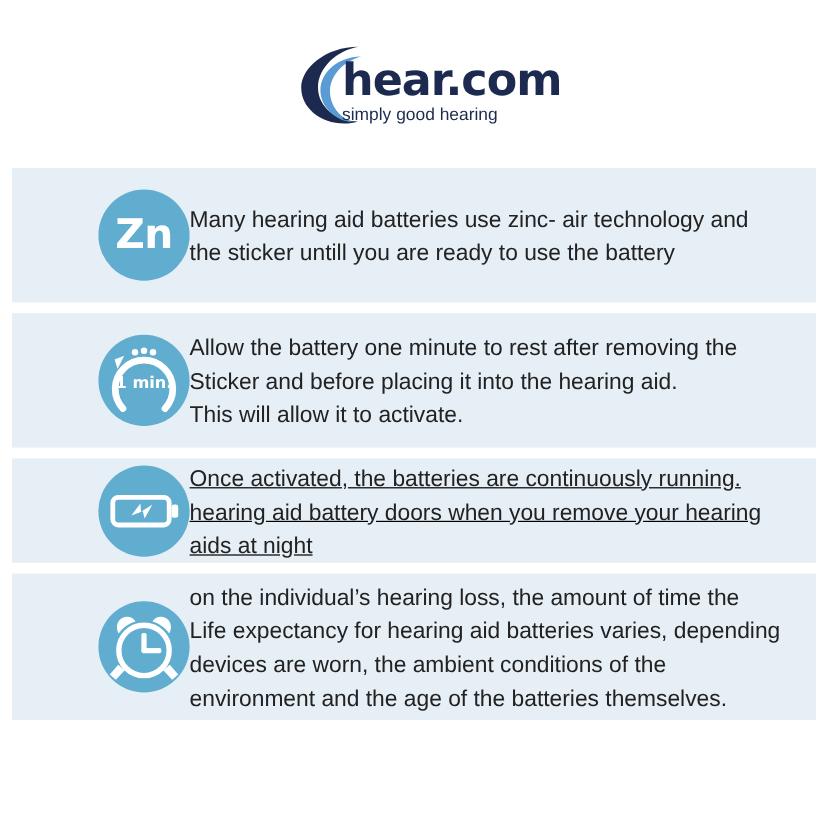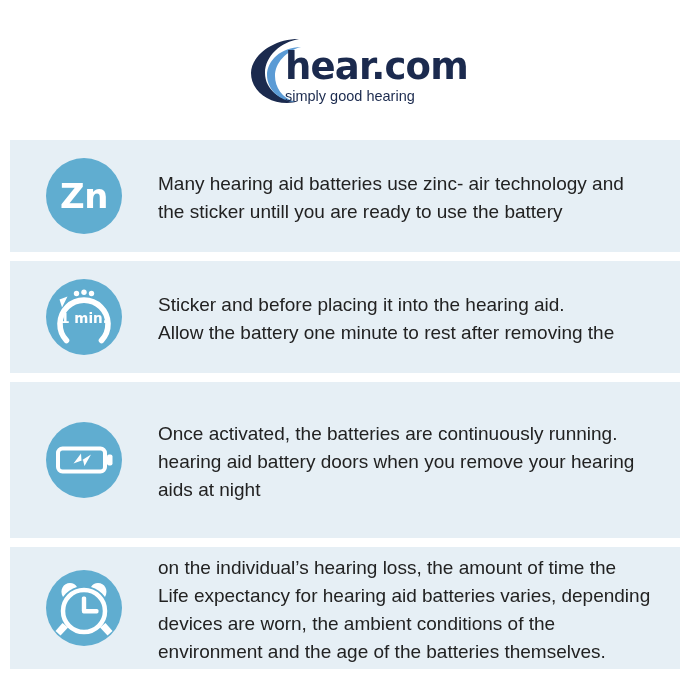--- a/index.html
+++ b/index.html
@@ -80,29 +80,29 @@
     position: relative;
     margin: 0 10px 9px 10px;
     width: 670px;
     background: #e6eff5;
     box-sizing: border-box;
     display: flex;
     align-items: flex-start;
   }
   .panel-1 { height: 112px; }
   .panel-2 { height: 112px; }
-  .panel-3 { height: 156px; }
+  .panel-3 { height: 87px; text-decoration: underline; }
   .panel-4 { height: 122px; }
 
   .icon-cell {
     flex: 0 0 148px;
     height: 100%;
     display: flex;
     align-items: center;
-    justify-content: center;
+    justify-content: flex-end;
   }
   .icon-circle {
     width: 76px;
     height: 76px;
     border-radius: 50%;
     background: #60ADD0;
     display: flex;
     align-items: center;
     justify-content: center;
     position: relative;
@@ -189,22 +189,23 @@
             <circle cx="30.5" cy="14.5" r="2.7" fill="#ffffff"></circle>
             <circle cx="38.0" cy="13.2" r="2.7" fill="#ffffff"></circle>
             <circle cx="45.5" cy="14.5" r="2.7" fill="#ffffff"></circle>
 
             <text x="38" y="44" text-anchor="middle" font-family="DejaVu Sans, sans-serif" font-size="13.5" font-weight="bold" fill="#ffffff">1 min.</text>
           </svg>
         </div>
       </div>
       <div class="text-cell">
         <div class="panel-text">
+          <span class="ln">Allow the battery one minute to rest after removing the</span>
           <span class="ln">Sticker and before placing it into the hearing aid.</span>
-          <span class="ln">Allow the battery one minute to rest after removing the</span>
+          <span class="ln">This will allow it to activate.</span>
         </div>
       </div>
     </div>
 
     <div class="panel panel-3">
       <div class="icon-cell">
         <div class="icon-circle">
           <svg width="76" height="76" viewBox="0 0 76 76" aria-hidden="true">
             <rect x="12" y="26.5" width="47" height="23" rx="4.5" ry="4.5" fill="none" stroke="#ffffff" stroke-width="4"></rect>
             <rect x="61" y="32.5" width="5.5" height="11" rx="2" ry="2" fill="#ffffff"></rect>

